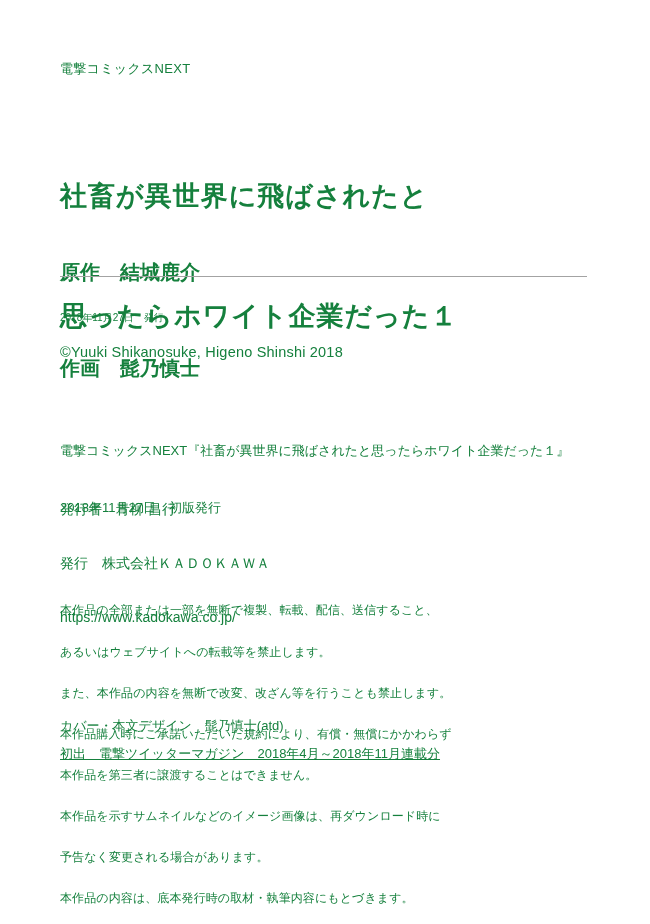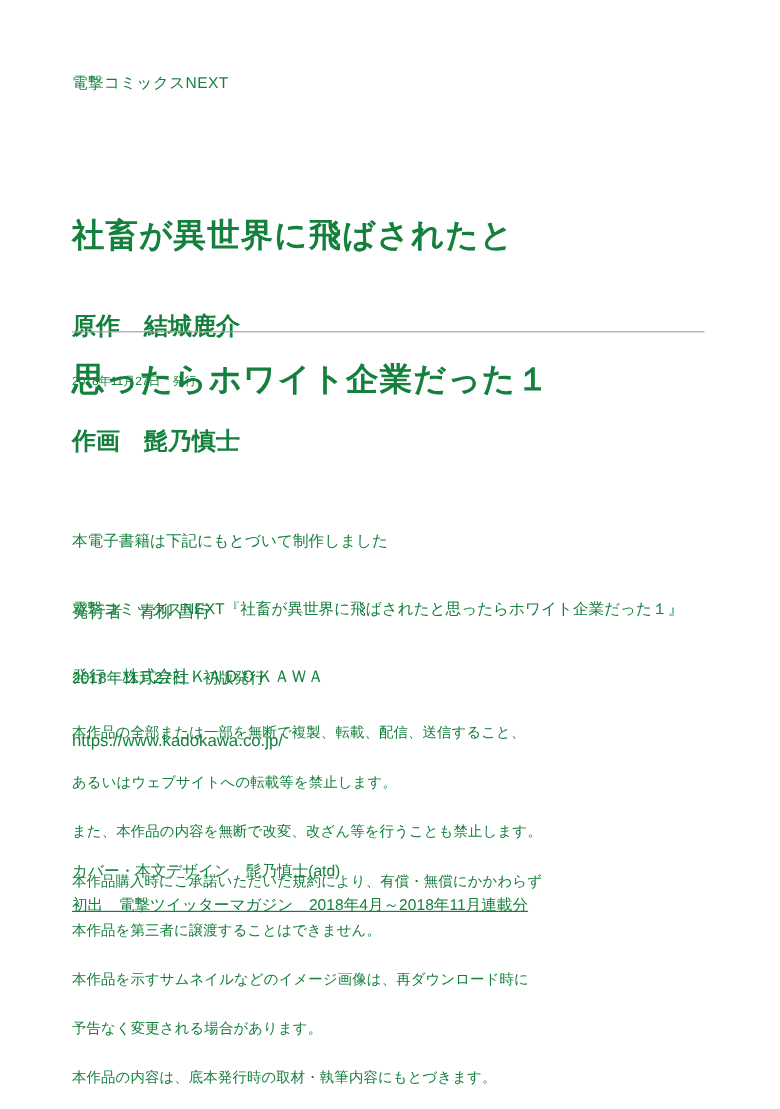--- a/index.html
+++ b/index.html
@@ -97,23 +97,23 @@
 
   <div class="abs credits">
     <div><span class="credit-role">原作</span><span>結城鹿介</span></div>
     <div><span class="credit-role">作画</span><span>髭乃慎士</span></div>
   </div>
 
   <div class="abs rule"></div>
 
   <div class="abs issue-date">2018年11月27日　発行</div>
 
+  <div class="abs copyright">©Yuuki Shikanosuke, Higeno Shinshi 2018</div>
 
   <div class="abs source-note">
-    <div>本電子書籍は下記にもとづいて制作しました</div>
     <div>電撃コミックスNEXT『社畜が異世界に飛ばされたと思ったらホワイト企業だった１』</div>
     <div>2018年11月27日　初版発行</div>
   </div>
 
   <div class="abs publisher">
     <div>発行者　青柳 昌行</div>
     <div>発行　株式会社ＫＡＤＯＫＡＷＡ</div>
     <div>https://www.kadokawa.co.jp/</div>
   </div>
 

